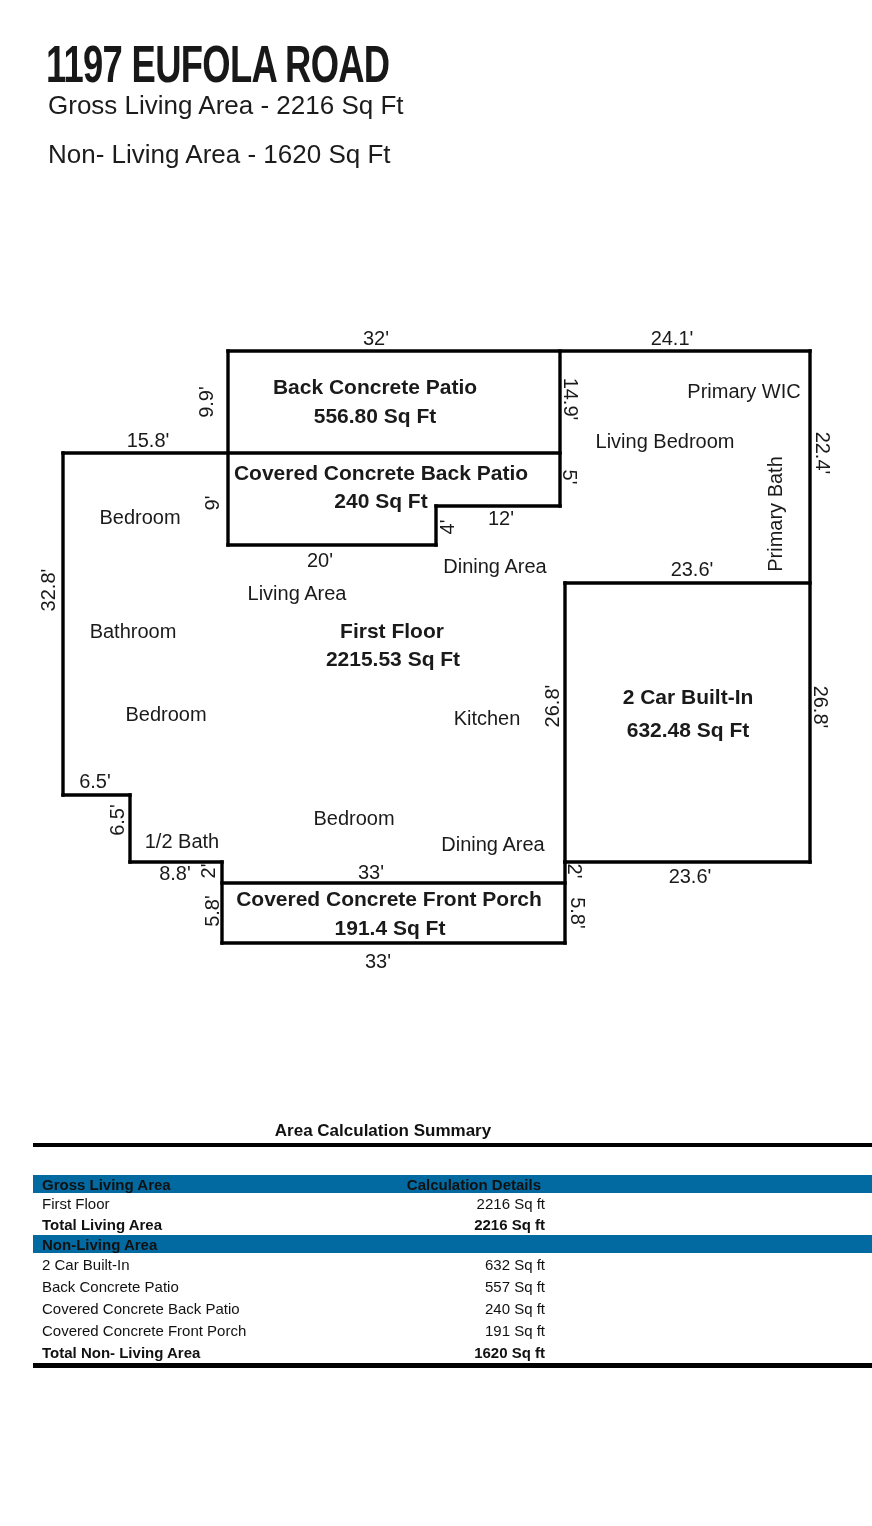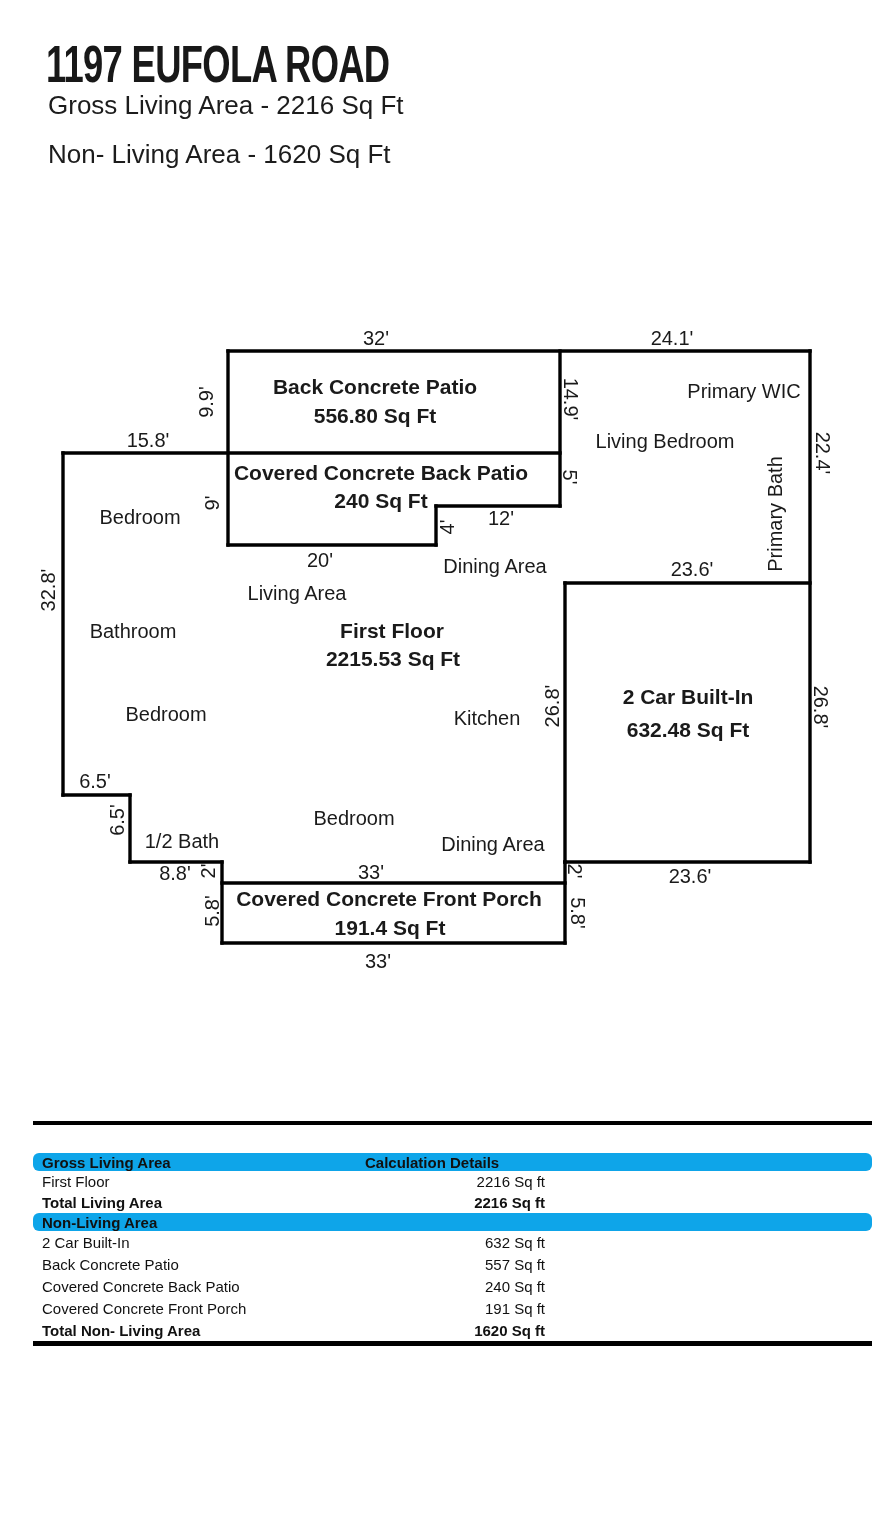--- a/index.html
+++ b/index.html
@@ -40,27 +40,27 @@
   }
   .summary-title{
     width:700px;text-align:center;
     font-weight:bold;font-size:17px;color:#111;
     padding-bottom:2px;
   }
   .rule{height:4px;background:#000;}
   .rule.bottom{height:5px;}
   .gap{height:28px;}
   .band{
-    height:18px;background:#0ea5e9;
+    height:18px;background:#0369a1;
     position:relative;display:flex;align-items:center;
-    font-weight:bold;color:#111;border-radius:6px;
+    font-weight:bold;color:#111;
   }
   .band .left{padding-left:9px;}
   .band .center{
-    position:absolute;left:332px;width:200px;text-align:left;
+    position:absolute;left:308px;width:200px;text-align:right;
   }
   .trow{
     height:21px;position:relative;display:flex;align-items:center;
   }
   .nonliving .trow{height:22px;}
   .trow .tlabel{padding-left:9px;}
   .trow .tvalue{
     position:absolute;left:312px;width:200px;text-align:right;
   }
   .trow.bold{font-weight:bold;}
@@ -157,20 +157,21 @@
   <div class="lbl" style="left:133px;top:615px;margin-top:16px;">Bathroom</div>
   <div class="lbl" style="left:166px;top:714px;">Bedroom</div>
   <div class="lbl" style="left:297px;top:593px;">Living Area</div>
   <div class="lbl" style="left:495px;top:566px;">Dining Area</div>
   <div class="lbl" style="left:487px;top:718px;">Kitchen</div>
   <div class="lbl" style="left:354px;top:818px;">Bedroom</div>
   <div class="lbl" style="left:182px;top:841px;">1/2 Bath</div>
   <div class="lbl" style="left:493px;top:844px;">Dining Area</div>
 
   <div class="summary">
+    <div class="summary-title">Area Calculation Summary</div>
     <div class="rule"></div>
     <div class="gap"></div>
     <div class="band">
       <span class="left">Gross Living Area</span>
       <span class="center">Calculation Details</span>
     </div>
     <div id="living-rows" class="living">
         <div class="trow">
           <span class="tlabel">First Floor</span>
           <span class="tvalue">2216 Sq ft</span>

